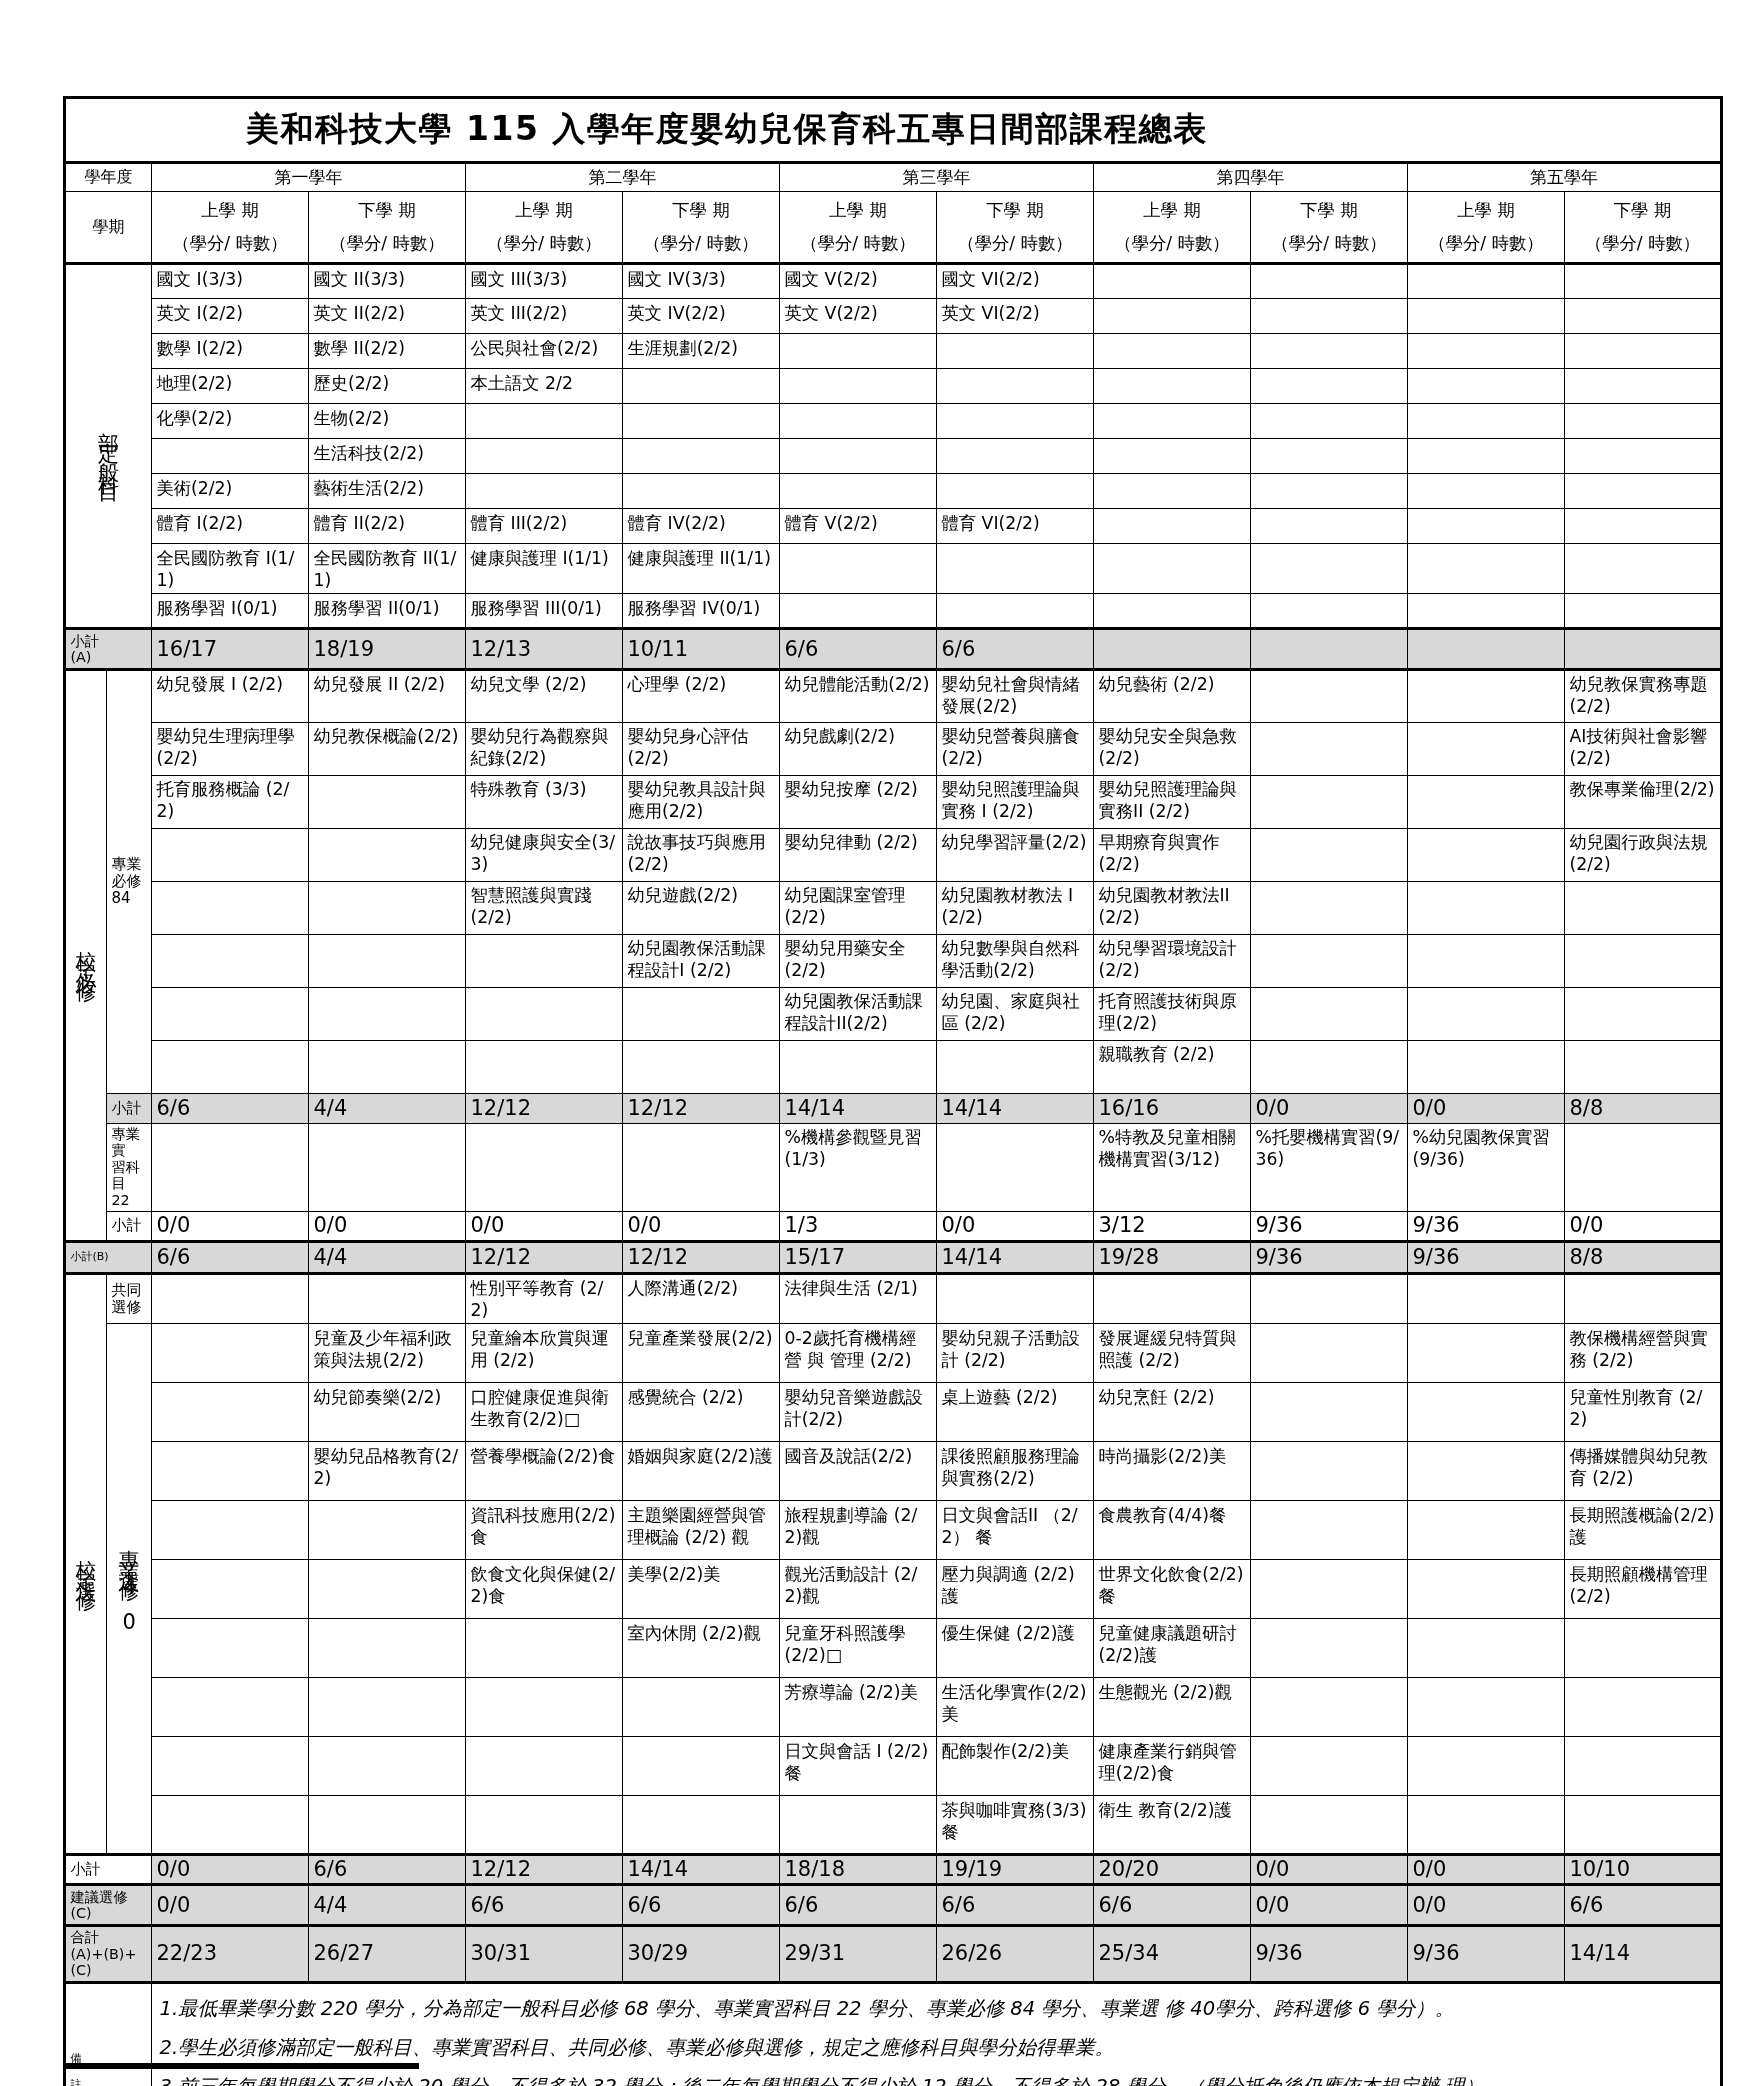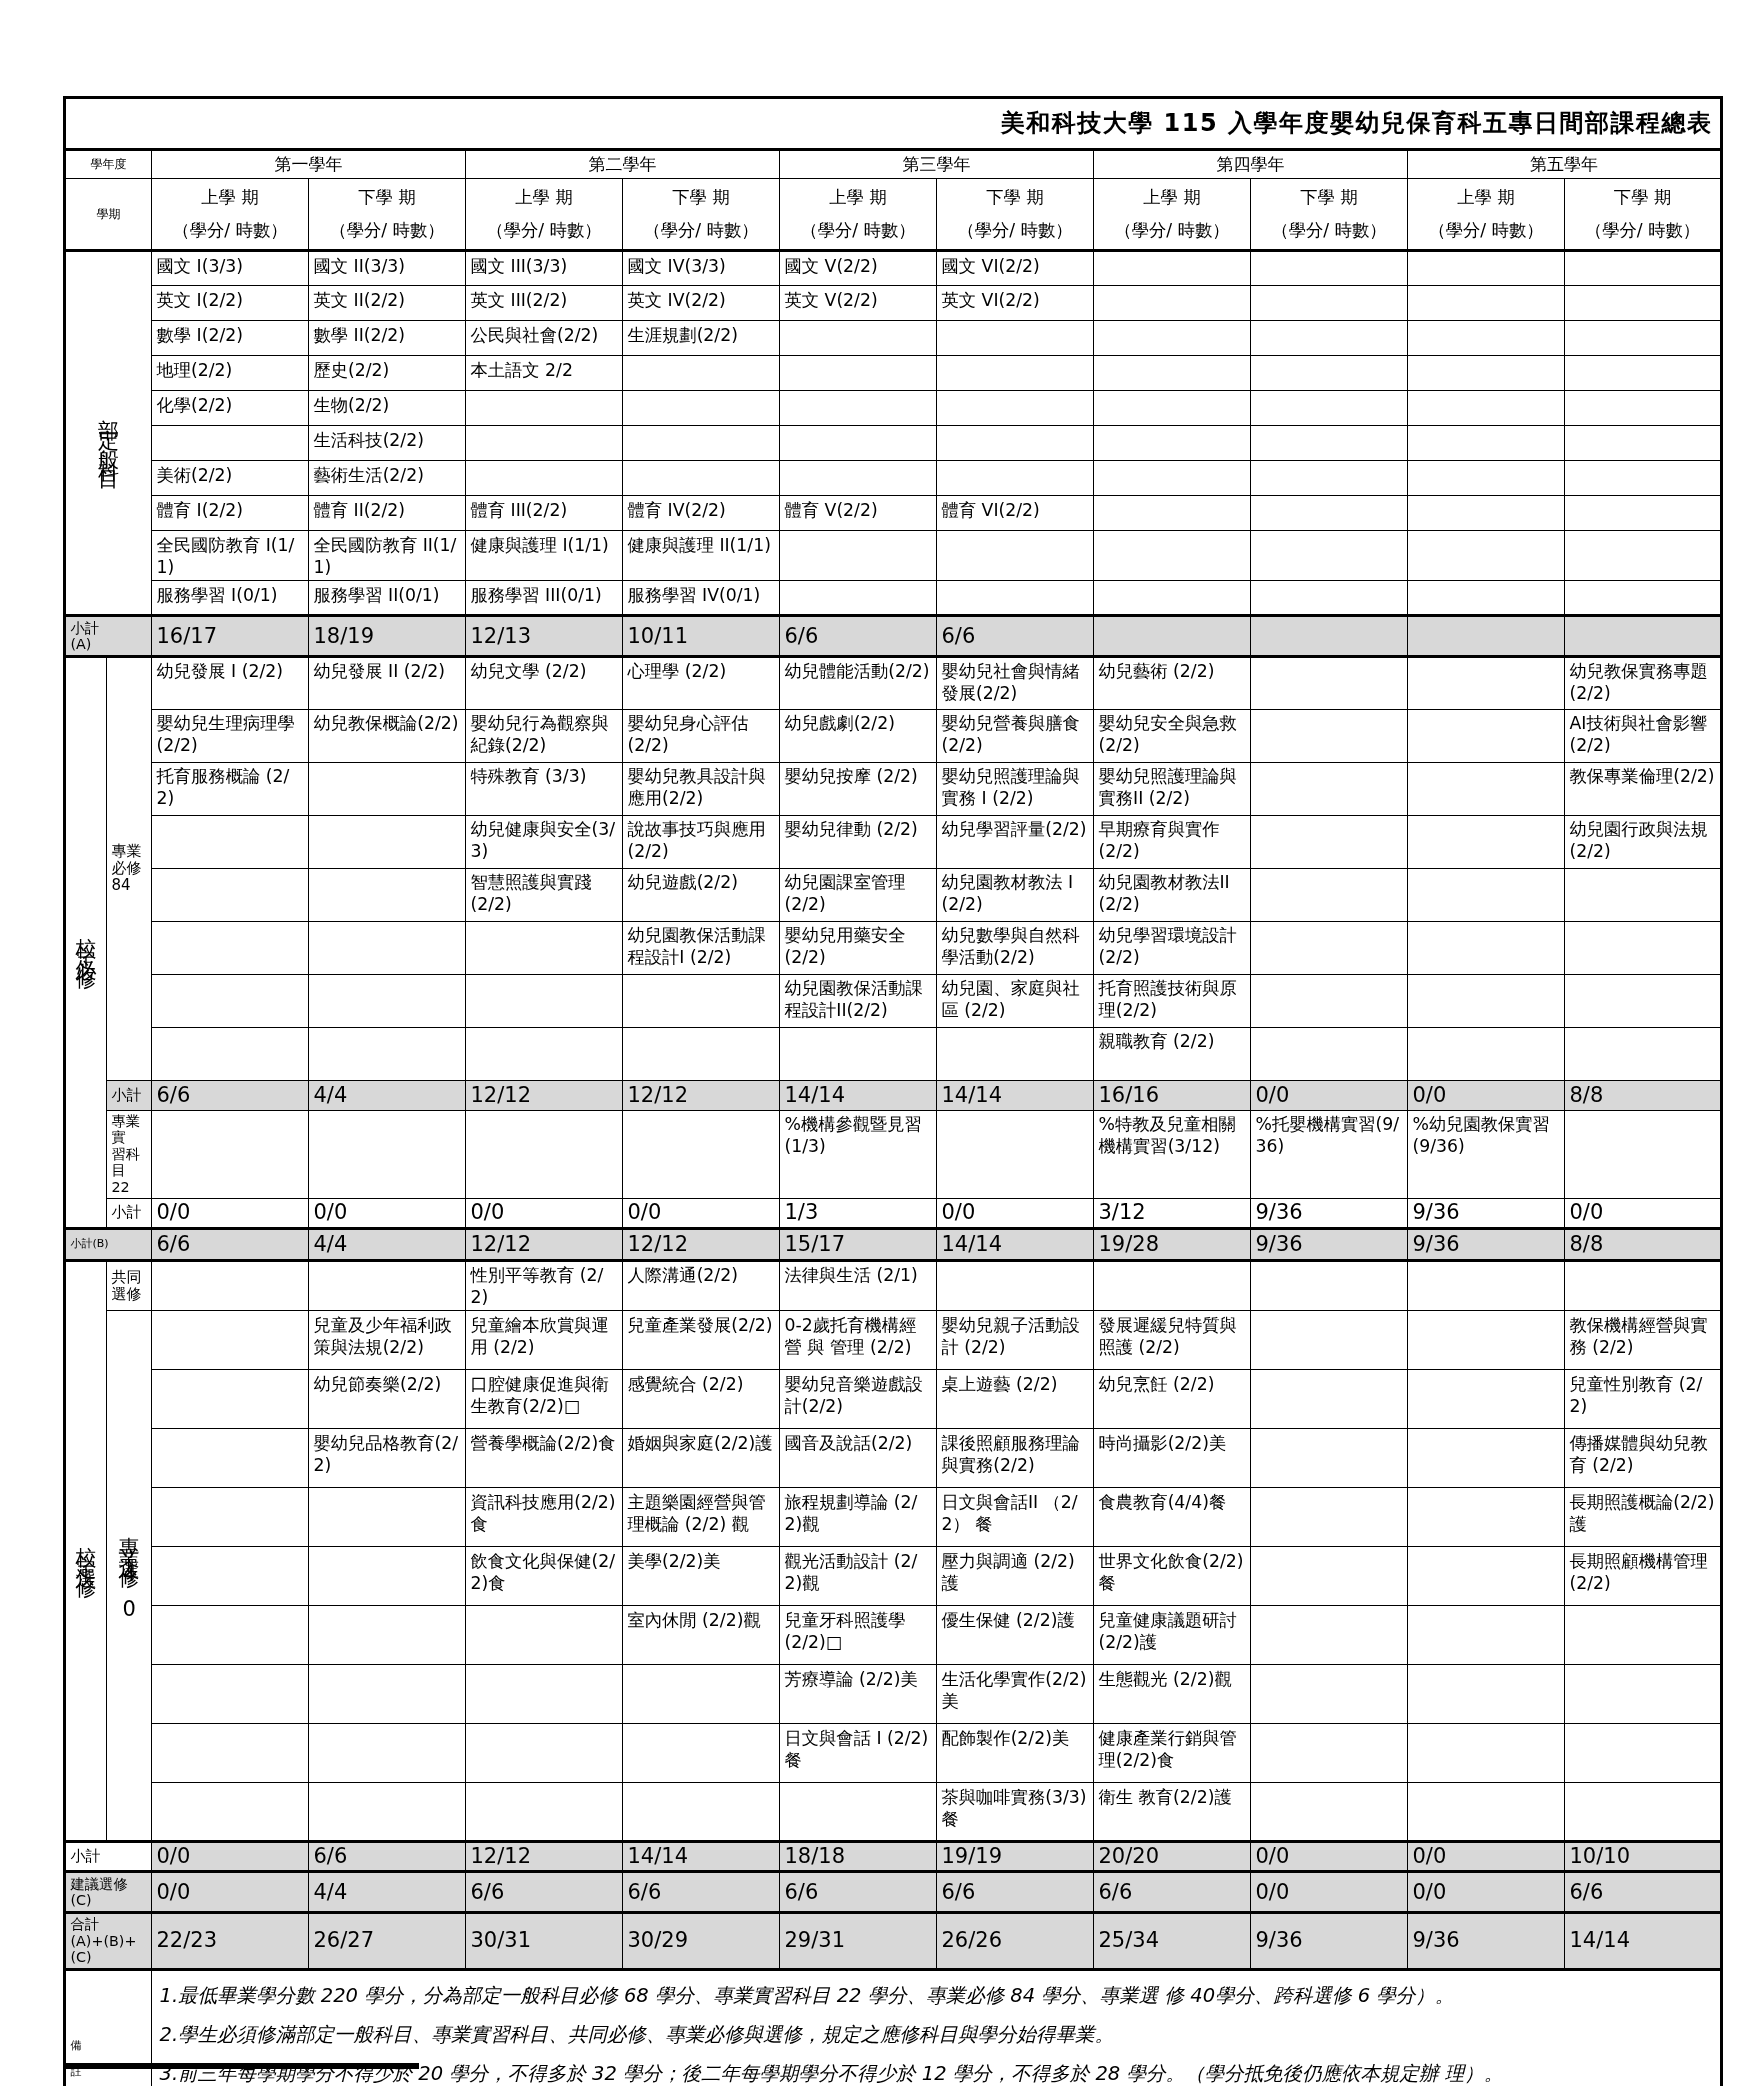--- a/index.html
+++ b/index.html
@@ -1,22 +1,22 @@
 <!DOCTYPE html>
 <html lang="zh-Hant" style="font-size:12px"><head>
 <meta charset="utf-8">
 <style>
   html,body{margin:0;padding:0;background:#ffffff;}
   body{width:1756px;height:2087px;position:relative;font-family:"DejaVu Sans",sans-serif;color:#000;}
   .sheet{position:absolute;left:63px;top:96px;}
   table{border-collapse:collapse;table-layout:fixed;width:1656px;border:3.8px solid #000;background:#fff;}
   col.c-lbl-a{width:42px;} col.c-lbl-b{width:45px;} col.c-data{width:157px;}
   th,td{border:1.5px solid #000;padding:2.3px 4.5px;vertical-align:top;text-align:left;font-weight:normal;word-break:break-all;}
-  .title-cell{border-bottom:3px solid #000;text-align:right;padding:7.5px 7.5px 9px 180px;font-size:24px;font-weight:bold;letter-spacing:1.5px;vertical-align:middle;}
-  .axis{font-size:12px;text-align:center;vertical-align:middle;white-space:pre-line;}
+  .title-cell{border-bottom:3px solid #000;text-align:left;padding:7.5px 7.5px 9px 180px;font-size:33px;font-weight:bold;letter-spacing:1.5px;vertical-align:middle;}
+  .axis{font-size:16px;text-align:center;vertical-align:middle;white-space:pre-line;}
   .year-cell{font-size:17px;text-align:center;vertical-align:middle;}
   .row-year{height:27px;}
   .row-sem{height:63px;}
   .row-sem th{border-bottom:3px solid #000;}
   .sem-cell{font-size:17.3px;text-align:center;vertical-align:middle;white-space:pre-line;line-height:1.9;}
   .cell{font-size:17.3px;line-height:1.28;}
   .lbl{font-size:15px;vertical-align:middle;white-space:pre-line;line-height:1.15;}
   .vert{writing-mode:vertical-rl;text-orientation:upright;font-size:21px;text-align:center;letter-spacing:10.5px;padding:9px 0;margin:0 auto;}
   th.vertwrap{text-align:center;vertical-align:middle;}
   .small{font-size:14.3px;}

